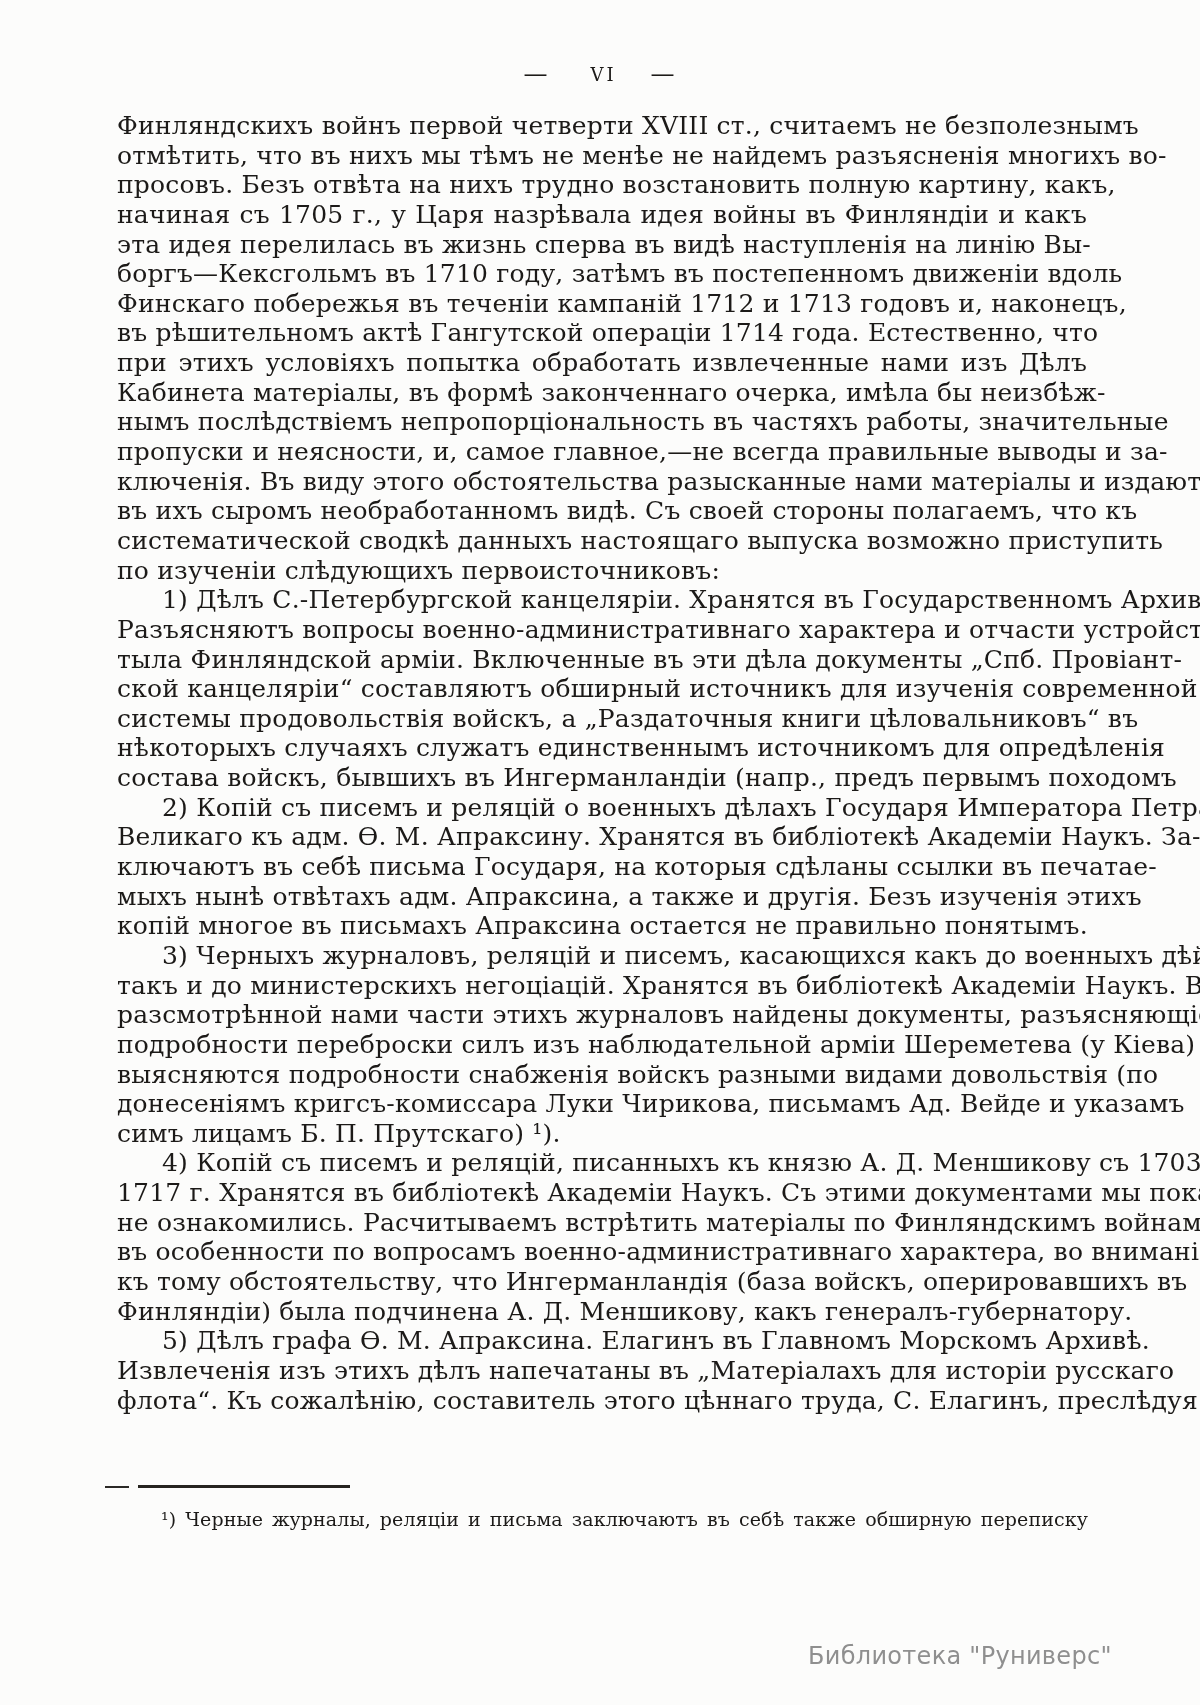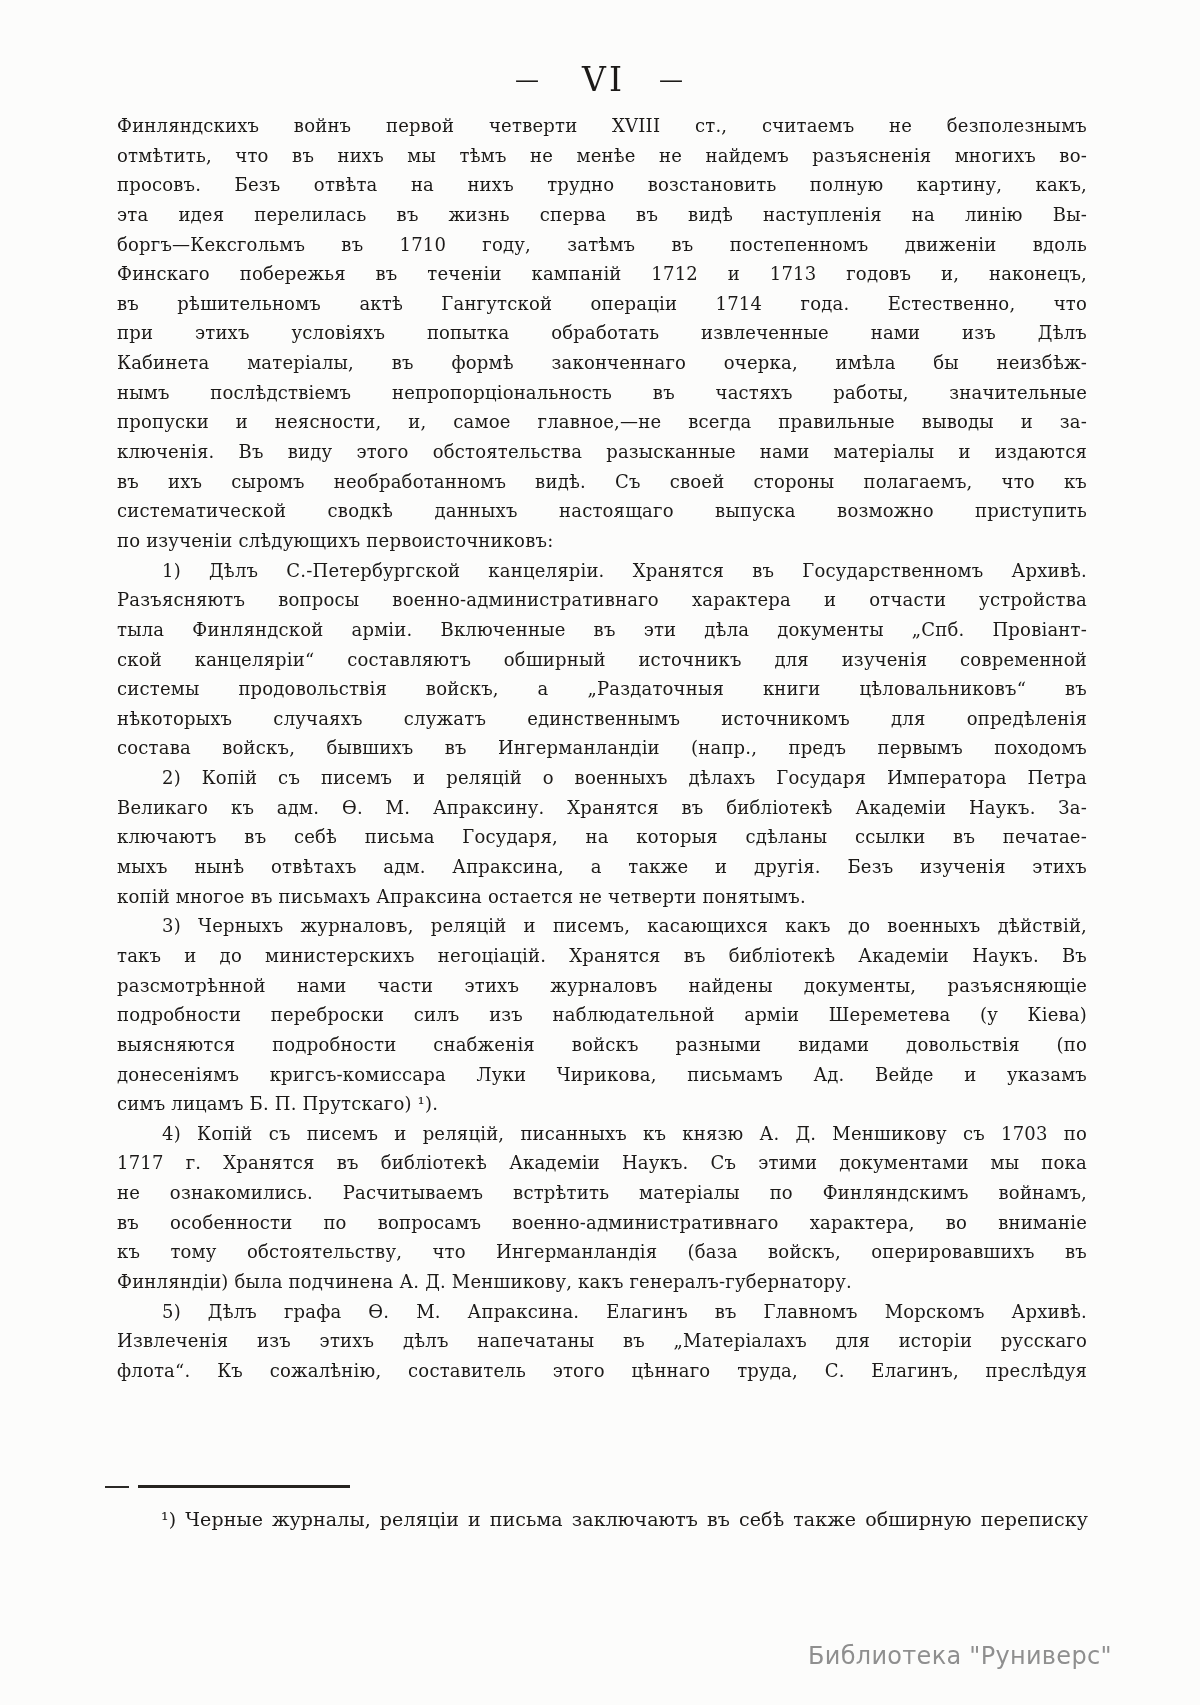--- a/index.html
+++ b/index.html
@@ -11,27 +11,27 @@
     font-family:"DejaVu Serif","Liberation Serif",serif;
     color:#1c1a18;
   }
   .page{position:absolute;inset:0;}
   
   .running-head{
     position:absolute;top:60px;left:0;width:1200px;
     display:flex;justify-content:center;align-items:center;gap:34px;
     font-size:24px;letter-spacing:2px;color:#1c1a18;
   }
-  .running-head .num{font-size:33px;letter-spacing:3px;margin-left:7px;}
+  .running-head .num{font-size:18px;letter-spacing:3px;margin-left:7px;}
   
   .body-text{
     position:absolute;left:117px;top:111px;width:970px;
   }
   .line{
-    font-size:18px;
+    font-size:25px;
     line-height:29.65px;
     height:29.65px;
     text-align:justify;
     text-align-last:justify;
     text-justify:inter-word;
     white-space:nowrap;
     letter-spacing:0.2px;
   }
   .line.end{text-align-last:left;}
   .line.indent{text-indent:45px;}
@@ -62,20 +62,21 @@
   <div class="running-head">
     <span>—</span>
     <span class="num">VI</span>
     <span>—</span>
   </div>
 
   <div class="body-text">
       <div class="line"><span>Финляндскихъ войнъ первой четверти XVIII ст., считаемъ не безполезнымъ</span></div>
       <div class="line"><span>отмѣтить, что въ нихъ мы тѣмъ не менѣе не найдемъ разъясненія многихъ во-</span></div>
       <div class="line"><span>просовъ. Безъ отвѣта на нихъ трудно возстановить полную картину, какъ,</span></div>
+      <div class="line"><span>начиная съ 1705 г., у Царя назрѣвала идея войны въ Финляндіи и какъ</span></div>
       <div class="line"><span>эта идея перелилась въ жизнь сперва въ видѣ наступленія на линію Вы-</span></div>
       <div class="line"><span>боргъ—Кексгольмъ въ 1710 году, затѣмъ въ постепенномъ движеніи вдоль</span></div>
       <div class="line"><span>Финскаго побережья въ теченіи кампаній 1712 и 1713 годовъ и, наконецъ,</span></div>
       <div class="line"><span>въ рѣшительномъ актѣ Гангутской операціи 1714 года. Естественно, что</span></div>
       <div class="line"><span>при этихъ условіяхъ попытка обработать извлеченные нами изъ Дѣлъ</span></div>
       <div class="line"><span>Кабинета матеріалы, въ формѣ законченнаго очерка, имѣла бы неизбѣж-</span></div>
       <div class="line"><span>нымъ послѣдствіемъ непропорціональность въ частяхъ работы, значительные</span></div>
       <div class="line"><span>пропуски и неясности, и, самое главное,—не всегда правильные выводы и за-</span></div>
       <div class="line"><span>ключенія. Въ виду этого обстоятельства разысканные нами матеріалы и издаются</span></div>
       <div class="line"><span>въ ихъ сыромъ необработанномъ видѣ. Съ своей стороны полагаемъ, что къ</span></div>
@@ -85,21 +86,21 @@
       <div class="line"><span>Разъясняютъ вопросы военно-административнаго характера и отчасти устройства</span></div>
       <div class="line"><span>тыла Финляндской арміи. Включенные въ эти дѣла документы „Спб. Провіант-</span></div>
       <div class="line"><span>ской канцеляріи“ составляютъ обширный источникъ для изученія современной</span></div>
       <div class="line"><span>системы продовольствія войскъ, а „Раздаточныя книги цѣловальниковъ“ въ</span></div>
       <div class="line"><span>нѣкоторыхъ случаяхъ служатъ единственнымъ источникомъ для опредѣленія</span></div>
       <div class="line"><span>состава войскъ, бывшихъ въ Ингерманландіи (напр., предъ первымъ походомъ</span></div>
       <div class="line indent"><span>2) </span><span class="it">Копій съ писемъ и реляцій о военныхъ дѣлахъ Государя Императора Петра</span></div>
       <div class="line"><span class="it">Великаго къ адм. Ѳ. М. Апраксину.</span><span> Хранятся въ библіотекѣ Академіи Наукъ. За-</span></div>
       <div class="line"><span>ключаютъ въ себѣ письма Государя, на которыя сдѣланы ссылки въ печатае-</span></div>
       <div class="line"><span>мыхъ нынѣ отвѣтахъ адм. Апраксина, а также и другія. Безъ изученія этихъ</span></div>
-      <div class="line end"><span>копій многое въ письмахъ Апраксина остается не четверти понятымъ.</span></div>
+      <div class="line end"><span>копій многое въ письмахъ Апраксина остается не правильно понятымъ.</span></div>
       <div class="line indent"><span>3) </span><span class="it">Черныхъ журналовъ, реляцій и писемъ, касающихся какъ до военныхъ дѣйствій,</span></div>
       <div class="line"><span class="it">такъ и до министерскихъ негоціацій.</span><span> Хранятся въ библіотекѣ Академіи Наукъ. Въ</span></div>
       <div class="line"><span>разсмотрѣнной нами части этихъ журналовъ найдены документы, разъясняющіе</span></div>
       <div class="line"><span>подробности переброски силъ изъ наблюдательной арміи Шереметева (у Кіева)</span></div>
       <div class="line"><span>выясняются подробности снабженія войскъ разными видами довольствія (по</span></div>
       <div class="line"><span>донесеніямъ кригсъ-комиссара Луки Чирикова, письмамъ Ад. Вейде и указамъ</span></div>
       <div class="line end"><span>симъ лицамъ Б. П. Прутскаго) ¹).</span></div>
       <div class="line indent"><span>4) </span><span class="it">Копій съ писемъ и реляцій, писанныхъ къ князю А. Д. Меншикову съ 1703 по</span></div>
       <div class="line"><span class="it">1717 г.</span><span> Хранятся въ библіотекѣ Академіи Наукъ. Съ этими документами мы пока</span></div>
       <div class="line"><span>не ознакомились. Расчитываемъ встрѣтить матеріалы по Финляндскимъ войнамъ,</span></div>

